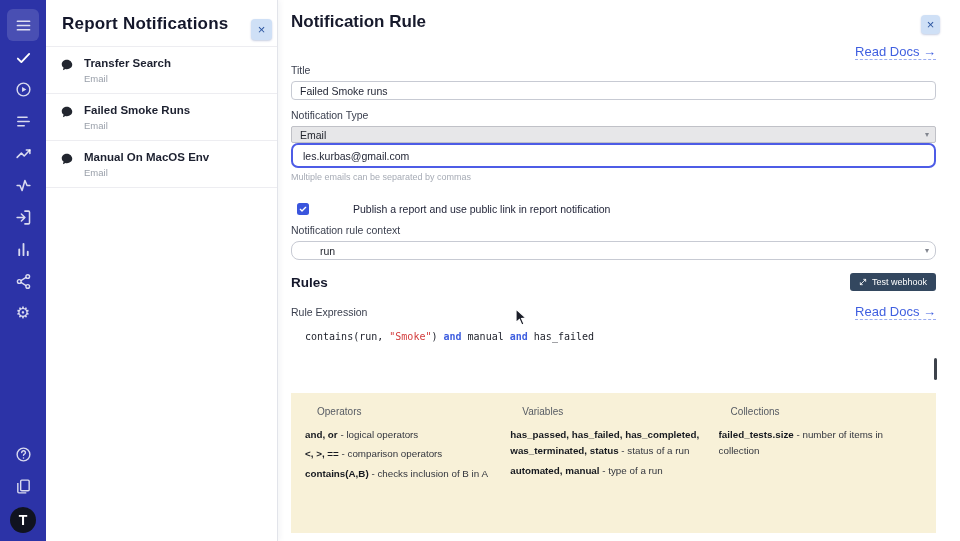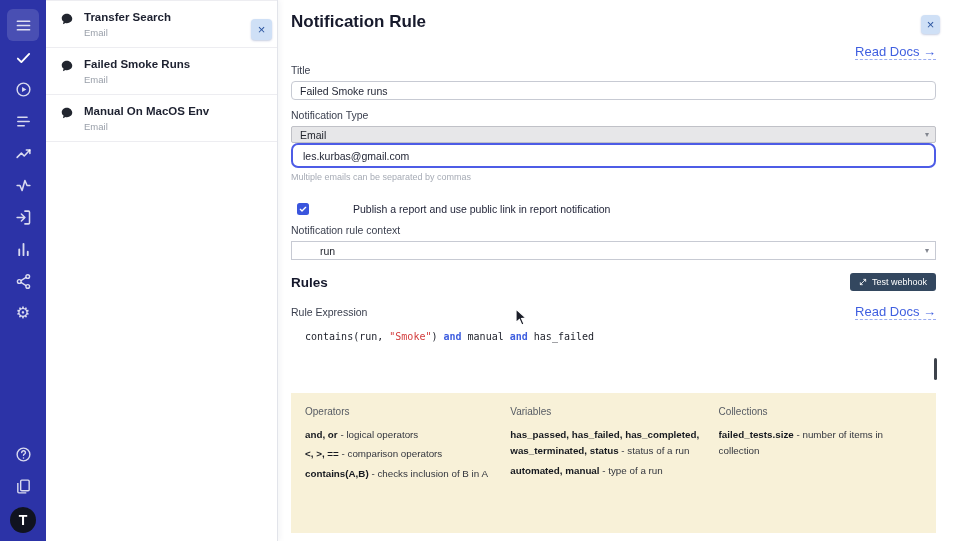--- a/index.html
+++ b/index.html
@@ -51,21 +51,21 @@
   .docs-row { text-align:right; margin-top:10px; height:13px; }
   .doc-link { color:#3f5fe0; font-size:13px; text-decoration:none; border-bottom:1px dashed #9badf0;
     cursor:pointer; }
   .field-label { display:block; font-size:10.5px; color:#3c4150; margin:9px 0 5px; }
   .text-input { display:block; width:100%; height:19px; border:1px solid #c7cad3; border-radius:4px;
     font-size:10.5px; color:#1e2231; padding:0 8px; outline:none; background:#fff;
     font-family:"Liberation Sans","DejaVu Sans",sans-serif; }
   .select { position:relative; width:100%; height:17px; font-size:10.5px; color:#23262f;
     border:1px solid #c0c1c7; border-radius:2px; padding:2px 20px 0 8px; cursor:pointer; }
   .select.gray { background:#e7e7e9; }
-  .select.white { height:19px; border-radius:0; border-color:#c7cad3; background:#fff; padding-top:3px;padding-left:28px; }
+  .select.white { height:19px; border-radius:8px; border-color:#c7cad3; background:#fff; padding-top:3px;padding-left:28px; }
   .select .arrow { position:absolute; right:6px; top:50%; transform:translateY(-54%);
     font-size:8px; color:#82868f; }
   .email-input { height:25px; border:2px solid #4d5ce6; border-radius:7px; padding:0 10px; font-size:10.5px; }
   .hint { font-size:9px; color:#a6abb5; margin-top:4px; }
 
   .checkbox-row { display:flex; align-items:center; gap:8px; margin:21px 0 4px 6px; cursor:pointer; }
   .checkbox { width:12px; height:12px; background:#3a55dd; border-radius:2.5px; display:flex;
     align-items:center; justify-content:center; flex:0 0 auto; }
   .checkbox svg { width:8px; height:8px; }
   .checkbox-label { font-size:10.5px; color:#23263a;padding-left:36px; }
@@ -88,21 +88,21 @@
     color:#1b1e28; white-space:pre; }
   .tok.str { color:#d33c3c; }
   .tok.kw  { color:#3f5fe0; font-weight:bold; }
 
   .scroll-thumb { position:absolute; right:23px; top:358px; width:3px; height:22px;
     background:#3d424b; border-radius:2px; cursor:grab; }
 
   .help-panel { background:#f8f1d8; display:flex; gap:14px; padding:13px 14px; height:140px; }
   .help-col { overflow:hidden; }
   .col-1 { flex:0 0 31%; } .col-2 { flex:0 0 31.5%; } .col-3 { flex:1 1 auto; }
-  .help-title { font-size:10px; color:#565b63; margin-bottom:10px; }
+  .help-title { font-size:10px; color:#565b63; margin-bottom:10px;margin-left:12px; }
   .help-entry { font-size:9.8px; line-height:1.68; margin-bottom:3px; color:#33363e; }
   .help-entry .term { font-weight:bold; color:#16191f; }
 
   .mouse-cursor { position:absolute; left:515px; top:308px; z-index:9; pointer-events:none; }
 </style>
 </head>
 <body>
 
 <div class="app">
 
@@ -174,20 +174,23 @@
     <div class="side-icon">
       <svg viewBox="0 0 24 24" fill="none" stroke="currentColor" stroke-width="2" stroke-linejoin="round">
           <rect x="8" y="3" width="12" height="15" rx="1.5"></rect>
           <path d="M16 21H5.5A1.5 1.5 0 014 19.5V7"></path>
         </svg>
     </div>
     <div class="logo-circle">T</div>
   </nav>
 
   <section class="list-panel">
+    <div class="list-header">
+      <h1 class="list-title">Report Notifications</h1>
+    </div>
     <button class="panel-close list-close">×</button>
 
     <div class="notif-item first">
       <span class="bubble-icon">
         <svg viewBox="0 0 24 24" fill="currentColor">
             <path d="M12 3C6.9 3 3 6.4 3 10.6c0 2.3 1.2 4.4 3.1 5.8L5 21l4.6-2.2c.8.2 1.6.3 2.4.3 5.1 0 9-3.4 9-7.5S17.1 3 12 3z"></path>
           </svg>
       </span>
       <div>
         <div class="item-title">Transfer Search</div>

